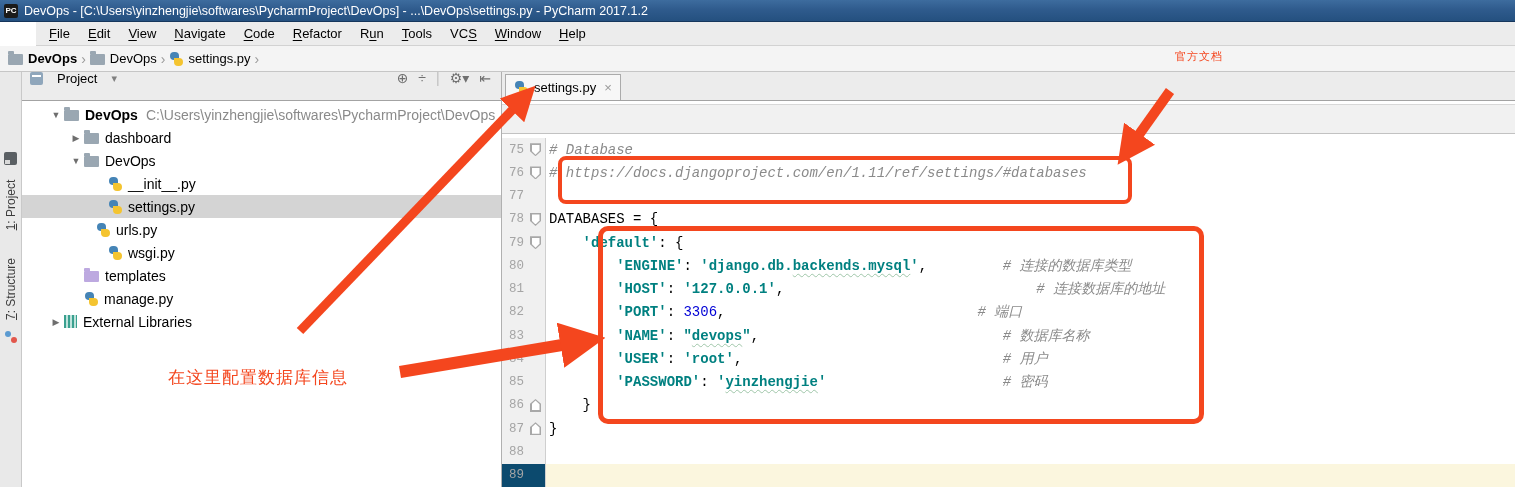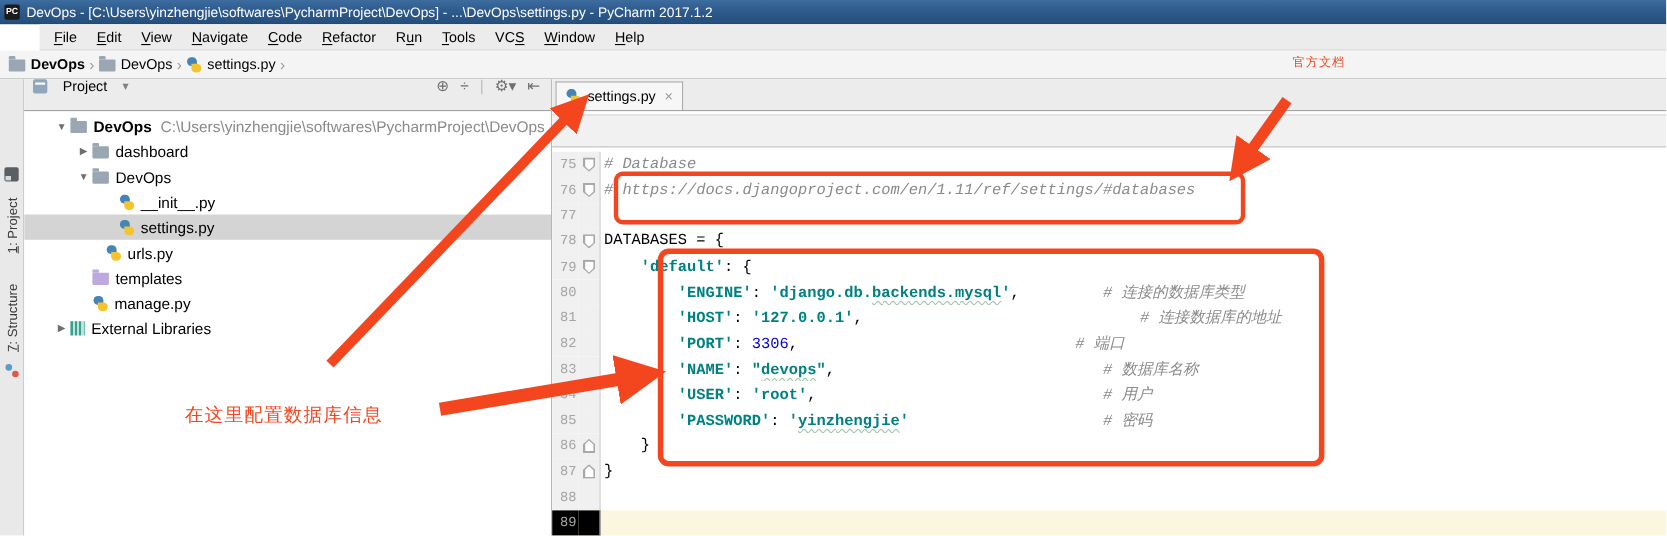--- a/index.html
+++ b/index.html
@@ -80,21 +80,21 @@
 
   .code-area{position:absolute;left:0;top:66px;width:100%;bottom:0;
     font-family:"Liberation Mono","DejaVu Sans Mono",monospace;font-size:14px;}
   .code-line{height:23.25px;display:flex;align-items:center;}
   .gut{width:24px;flex:none;height:100%;background:#f0f0f0;color:#a5a5a5;font-size:12.5px;
     text-align:right;padding-right:2px;box-sizing:border-box;display:flex;align-items:center;justify-content:flex-end;}
   .fold-col{width:20px;flex:none;height:100%;background:#f0f0f0;border-right:1px solid #cfcfcf;
     box-sizing:border-box;display:flex;align-items:center;justify-content:center;}
   .code-text{padding-left:3px;white-space:pre;}
   .code-line.cur{background:#fbf6de;}
-  .code-line.cur .gut,.code-line.cur .fold-col{background:#000000;}
+  .code-line.cur .gut,.code-line.cur .fold-col{background:#0c4a6e;}
   .c-plain{color:#000;}
   .c-comment{color:#8a8a8a;font-style:italic;}
   .c-string{color:#008080;font-weight:bold;}
   .c-number{color:#0000d6;}
   .wavy{text-decoration-line:underline;text-decoration-style:wavy;text-decoration-color:#9fc6a9;
     text-decoration-thickness:1px;text-underline-offset:3px;}
   .fold{position:relative;width:11px;height:13px;background:#a8a8a8;}
   .fold.start{clip-path:polygon(0 0,100% 0,100% 62%,50% 100%,0 62%);}
   .fold.end{clip-path:polygon(50% 0,100% 38%,100% 100%,0 100%,0 38%);}
   .fold i{position:absolute;inset:1.5px;background:#fff;}
@@ -194,20 +194,24 @@
           <span class="tr-label">__init__.py</span>
         </div>
         <div class="tree-row selected" style="padding-left: 86px;">
           <span class="pyico"></span>
           <span class="tr-label">settings.py</span>
         </div>
         <div class="tree-row" style="padding-left: 74px;">
           <span class="pyico"></span>
           <span class="tr-label">urls.py</span>
         </div>
+        <div class="tree-row" style="padding-left: 86px;">
+          <span class="pyico"></span>
+          <span class="tr-label">wsgi.py</span>
+        </div>
         <div class="tree-row" style="padding-left: 46px;">
           <span class="tr-arrow"></span>
           <span class="foldico purple"></span>
           <span class="tr-label">templates</span>
         </div>
         <div class="tree-row" style="padding-left: 46px;">
           <span class="tr-arrow"></span>
           <span class="pyico"></span>
           <span class="tr-label">manage.py</span>
         </div>

